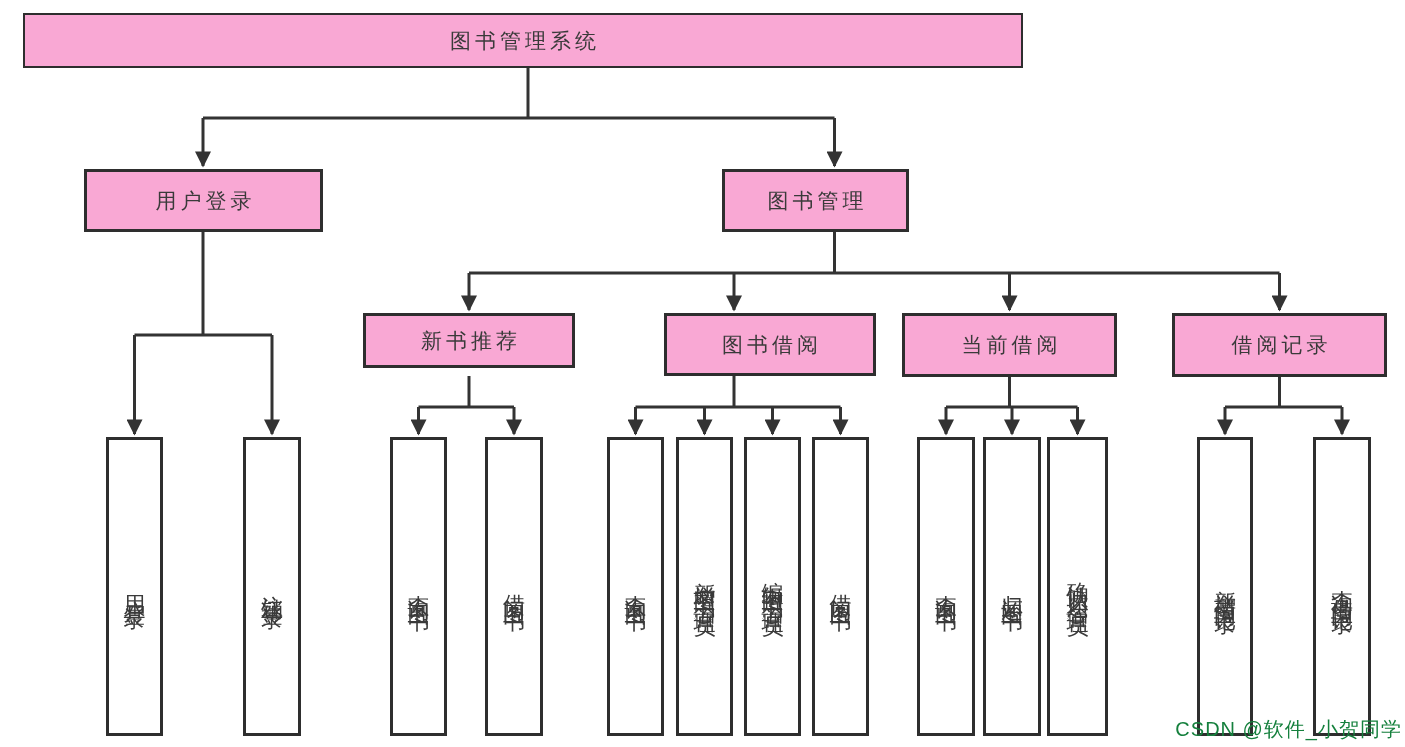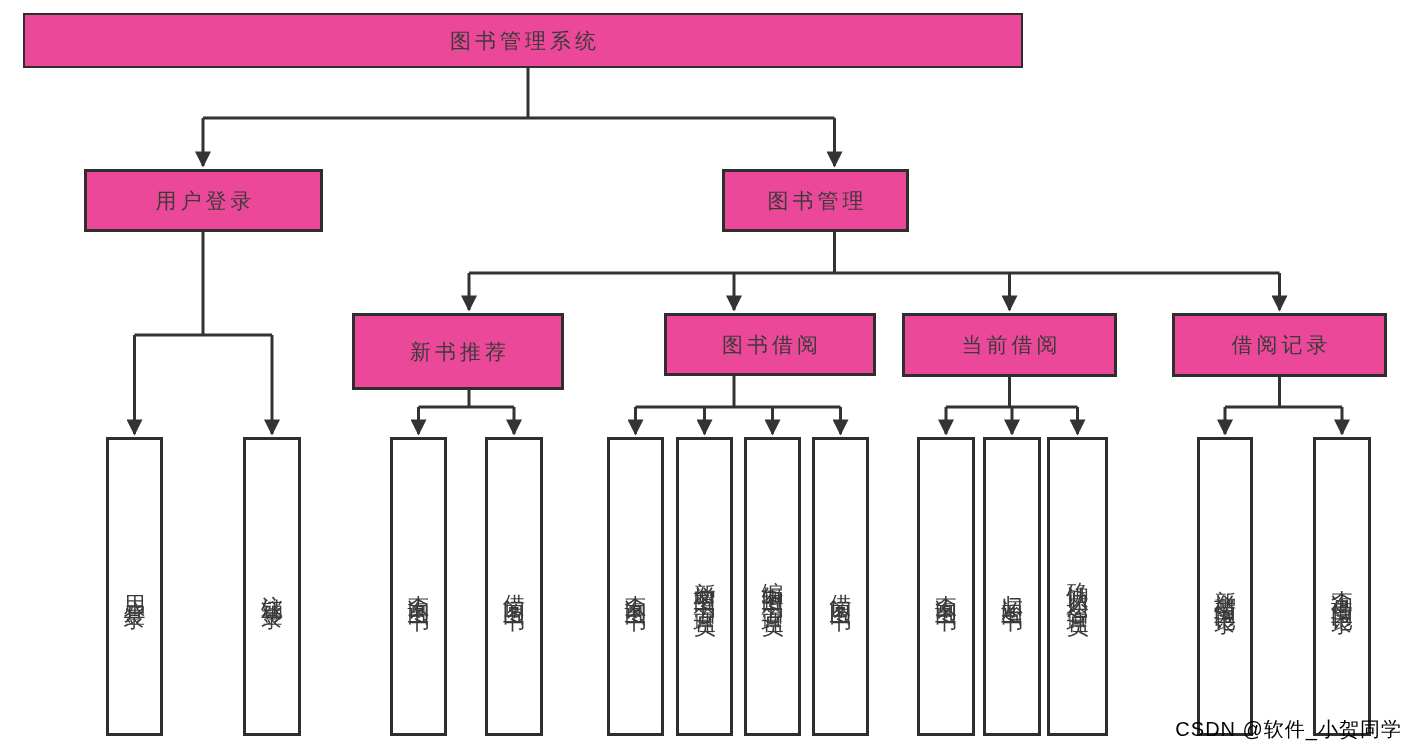--- a/index.html
+++ b/index.html
@@ -18,38 +18,38 @@
   .wires {
     position: absolute;
     left: 0;
     top: 0;
     z-index: 1;
   }
   .hbox {
     position: absolute;
     z-index: 2;
     box-sizing: border-box;
-    background: #ec4899;
+    background: #f9a8d4;
     border: 3px solid #2e2e2e;
     display: flex;
     align-items: center;
     justify-content: center;
     font-size: 21px;
     letter-spacing: 4px;
     text-indent: 4px;
     color: #3a3a3a;
     white-space: nowrap;
   }
   .root {
     left: 23px; top: 13px; width: 1000px; height: 55px;
     border-width: 2px;
   }
   .n-login   { left: 84px;  top: 169px; width: 239px; height: 63px; }
   .n-mgmt    { left: 722px; top: 169px; width: 187px; height: 63px; }
-  .n-recom   { left: 352px; top: 313px; width: 212px; height: 77px; }
+  .n-recom   { left: 363px; top: 313px; width: 212px; height: 55px; }
   .n-borrow  { left: 628px; top: 313px; width: 212px; height: 63px; margin-left: 36px; }
   .n-current { left: 902px; top: 313px; width: 215px; height: 64px; }
   .n-records { left: 1172px;top: 313px; width: 215px; height: 64px; }
   .leaf {
     position: absolute;
     z-index: 2;
     top: 437px;
     height: 299px;
     box-sizing: border-box;
     background: #ffffff;
@@ -80,21 +80,21 @@
   .lf-c3 { left: 1047px; width: 61px; }
   .lf-d1 { left: 1197px; width: 56px; }
   .lf-d2 { left: 1313px; width: 58px; }
   .watermark {
     position: absolute;
     z-index: 5;
     right: 3px;
     bottom: 4px;
     font-size: 20px;
     letter-spacing: 1px;
-    color: #000000;
+    color: #15803d;
     white-space: nowrap;
   }
 </style>
 </head>
 <body>
 
 <div class="stage">
 
   <svg class="wires" width="1405" height="747" viewBox="0 0 1405 747">
     <defs>

